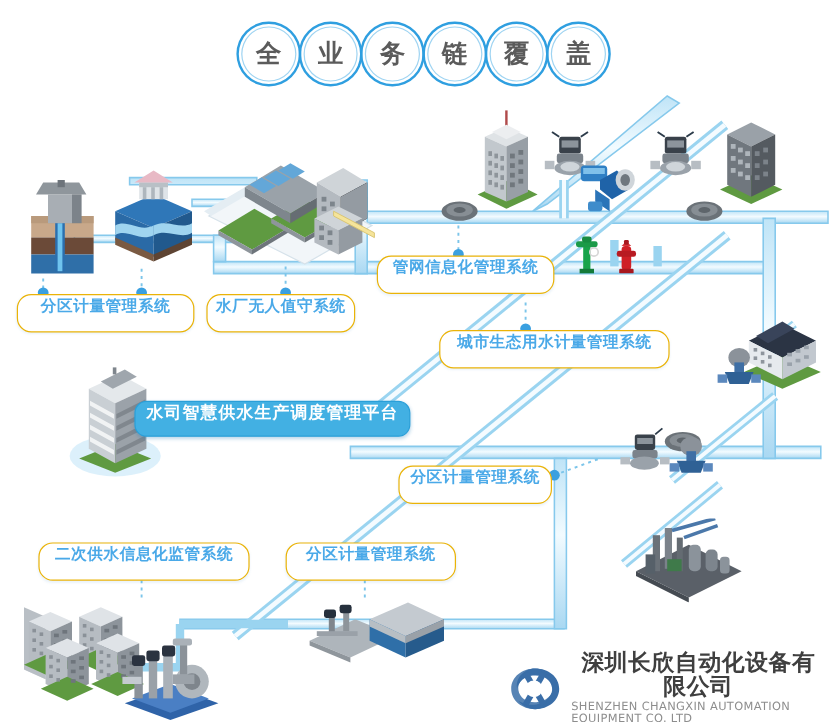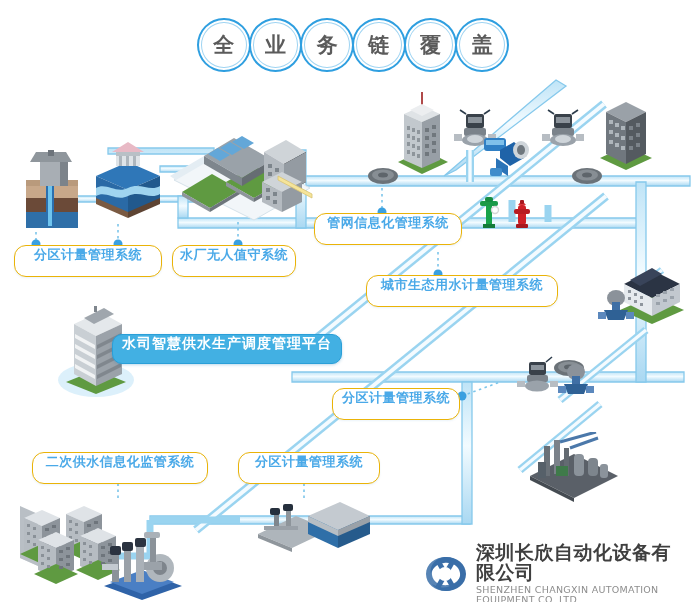--- a/index.html
+++ b/index.html
@@ -54,21 +54,21 @@
     border-radius:10px;
     font-size:14px;
     letter-spacing:1px;
     box-shadow:0 1px 3px rgba(40,130,190,.3);
   }
 
   
   #footer{position:absolute;left:424px;top:552px;width:264px;height:44px;display:flex;align-items:center;}
   #logo-mark{position:relative;width:44px;height:40px;flex:0 0 44px;}
   #footer .txt{margin-left:8px;line-height:1.05;}
-  #company-cn{font-size:19px;font-weight:bold;color:#3f3f3f;letter-spacing:.5px;}
+  #company-cn{font-size:19px;font-weight:bold;color:#3f3f3f;letter-spacing:.5px;text-align:center;}
   #company-en{font-size:9.5px;color:#8d8d8d;letter-spacing:.3px;margin-top:3px;}
 </style>
 </head>
 <body>
 
 <div id="stage">
 
   <div id="headline">
     <div class="badge">
       <div class="ring"></div>

